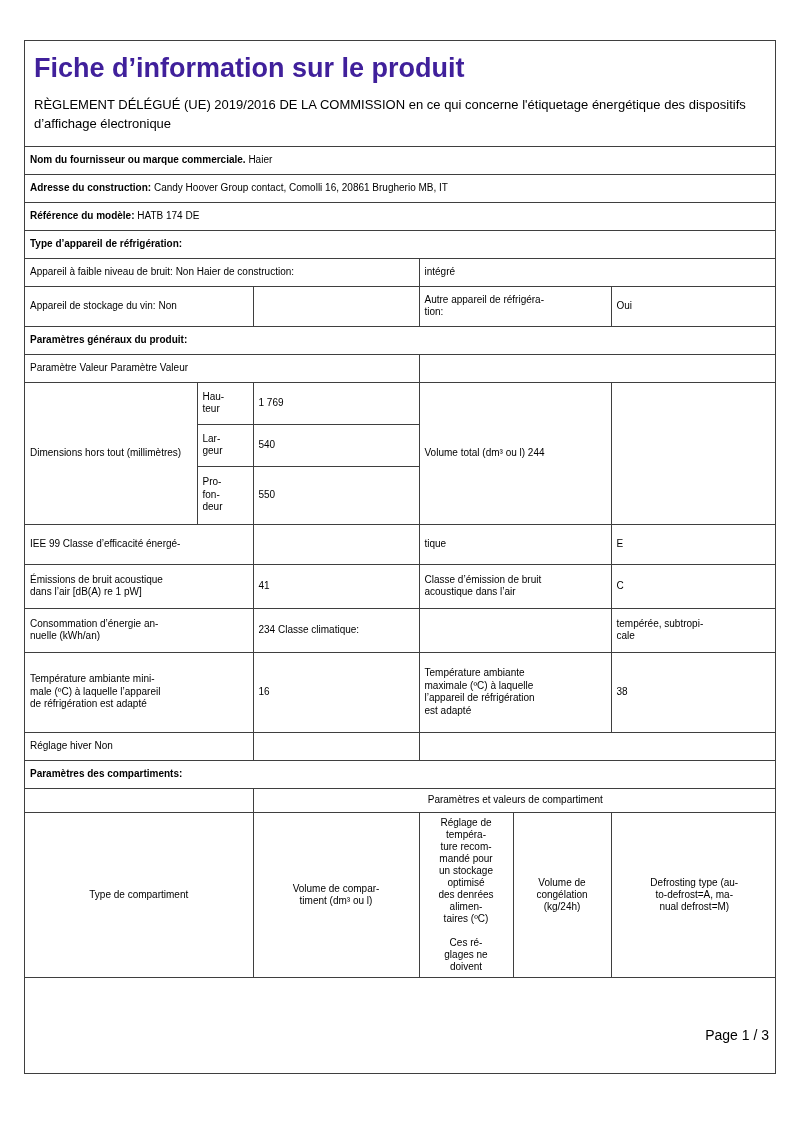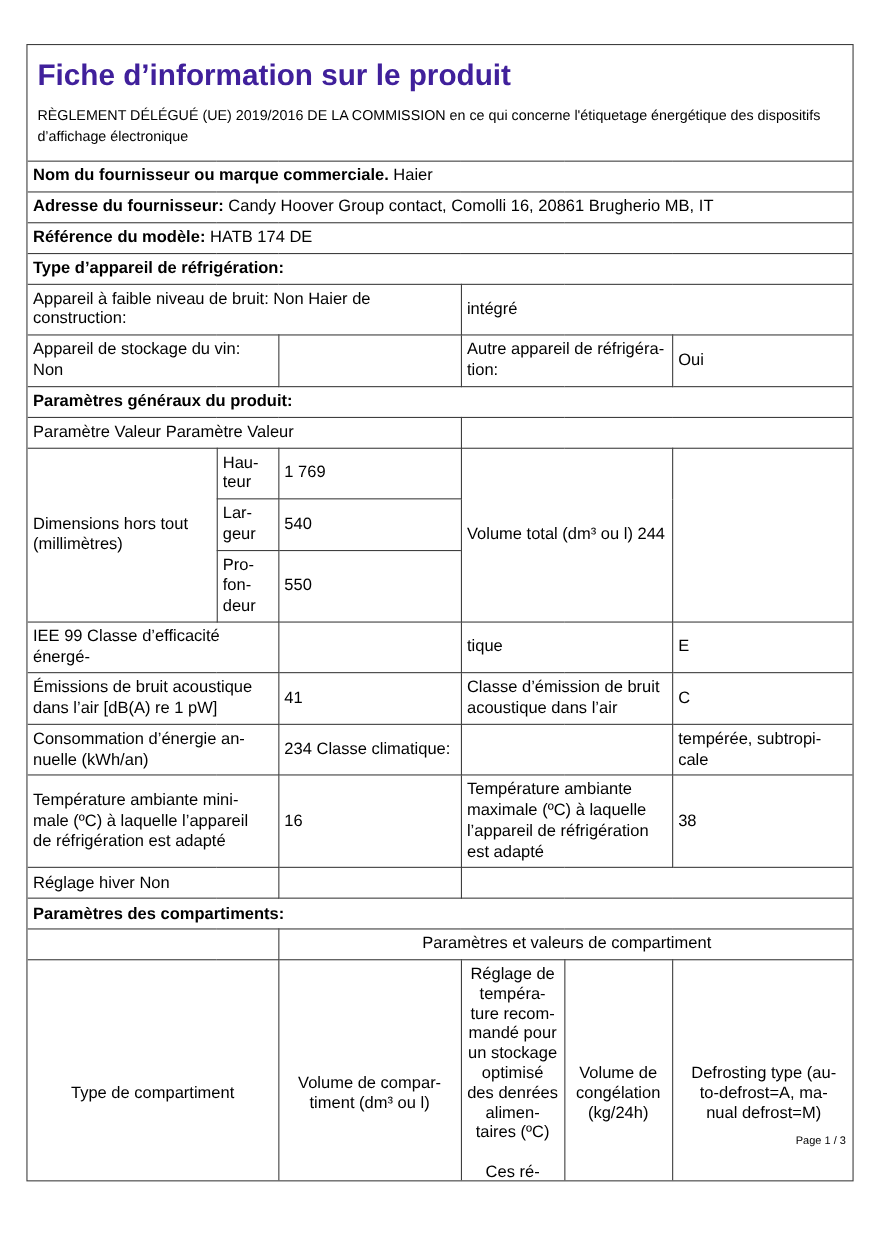--- a/index.html
+++ b/index.html
@@ -28,21 +28,21 @@
   .subtitle { margin: 0; font-size: 13px; line-height: 1.45; }
 
   table.doc {
     width: 100%;
     border-collapse: collapse;
     table-layout: fixed;
   }
   .doc td {
     border: 1px solid var(--color-border, #3f3f3f);
     padding: 4px 5px;
-    font-size: 15px;
+    font-size: 10px;
     line-height: 1.25;
     vertical-align: middle;
     white-space: pre-line;
     word-wrap: break-word;
   }
   .doc td:first-child { border-left: none; }
   .doc td:last-child  { border-right: none; }
 
   .bold { font-weight: 700; }
   .b { font-weight: 700; }
@@ -55,21 +55,21 @@
   tr.h40 td { height: 40px; }
   tr.h42 td { height: 42px; }
   tr.h44 td { height: 44px; }
   tr.h58 td { height: 58px; }
   tr.h80 td { height: 80px; }
   tr.compartment-header td { line-height: 1.2; margin-top: 47px; }
 
   .footer {
     position: absolute;
     right: 6px; bottom: 30px;
-    font-size: 10px;
+    font-size: 14px;
   }
 </style>
 </head>
 <body>
 
 <div class="page">
 
   <div class="header">
     <h1 class="title">Fiche d’information sur le produit</h1>
     <p class="subtitle">RÈGLEMENT DÉLÉGUÉ (UE) 2019/2016 DE LA COMMISSION en ce qui concerne l'étiquetage énergétique des dispositifs d’affichage électronique</p>
@@ -84,21 +84,21 @@
         <col style="width:98px">
         <col style="width:166px">
     </colgroup>
     <tbody>
 
       <tr class="h28">
         <td colspan="6" class="nowrap"><span class="b">Nom du fournisseur ou marque commerciale.</span> <span>Haier</span></td>
       </tr>
 
       <tr class="h28">
-        <td colspan="6" class="nowrap"><span class="b">Adresse du fournisseur:</span> <span>Candy Hoover Group contact, Comolli 16, 20861 Brugherio MB, IT</span></td>
+        <td colspan="6" class="nowrap"><span class="b">Adresse du construction:</span> <span>Candy Hoover Group contact, Comolli 16, 20861 Brugherio MB, IT</span></td>
       </tr>
 
       <tr class="h28">
         <td colspan="6" class="nowrap"><span class="b">Référence du modèle:</span> <span>HATB 174 DE</span></td>
       </tr>
 
       <tr class="h28">
         <td colspan="6" class="bold">Type d’appareil de réfrigération:</td>
       </tr>
 

